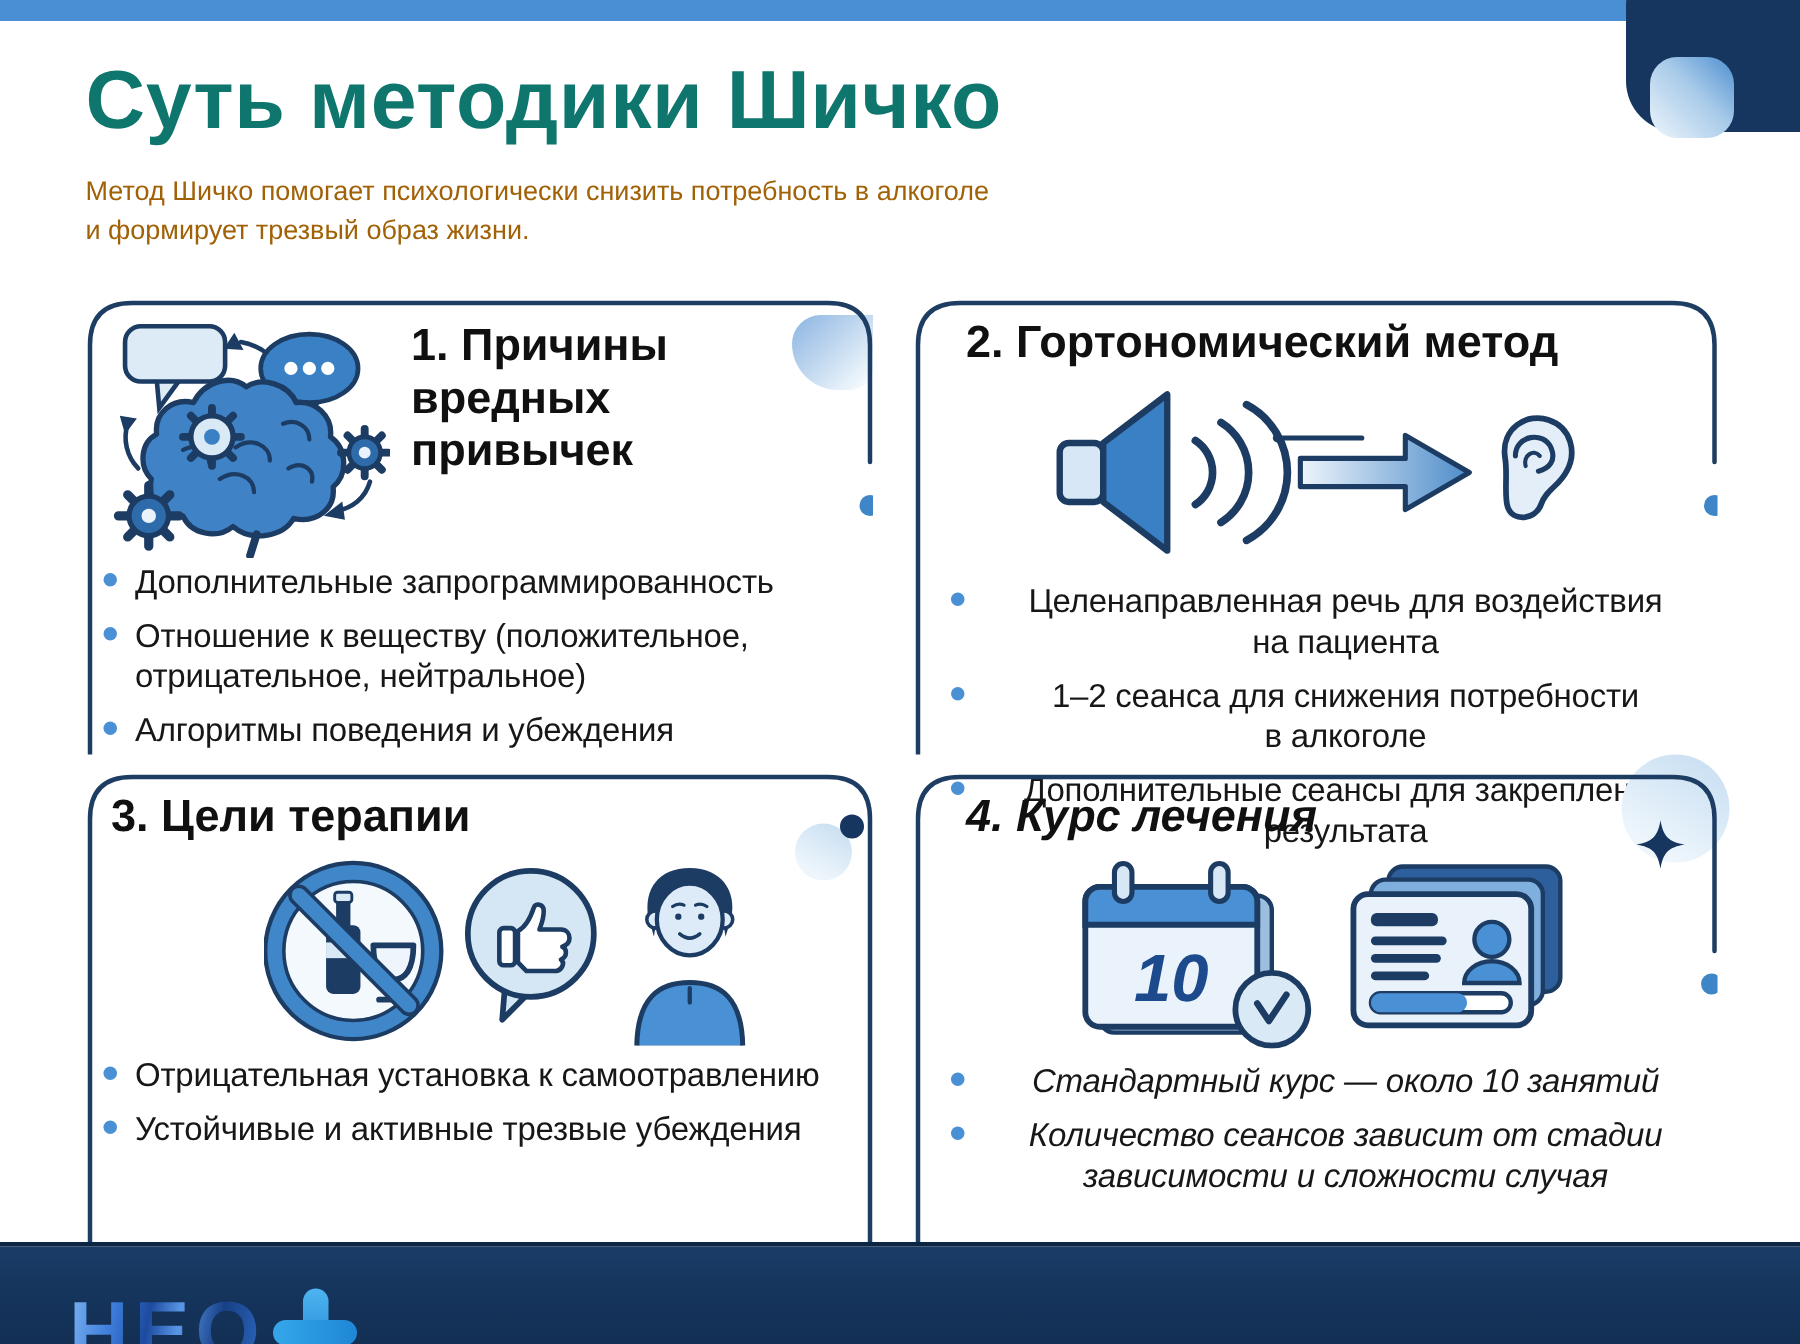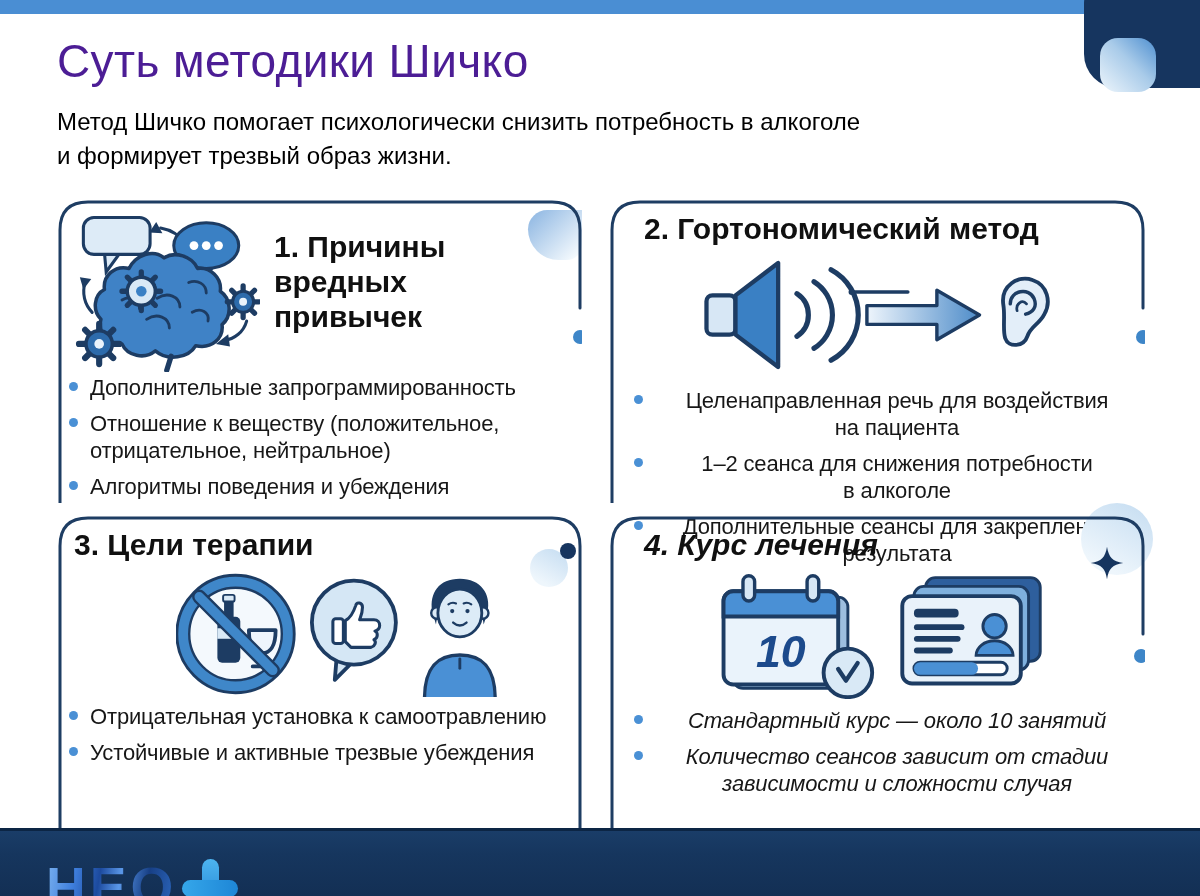--- a/index.html
+++ b/index.html
@@ -8,41 +8,41 @@
 
   
   .topbar{position:absolute;top:0;left:0;width:100%;height:14px;background:#4a8ed3;}
   .corner-blob{position:absolute;top:-30px;right:-36px;width:152px;height:118px;
                background:#16355f;border-radius:34px;}
   .corner-squircle{position:absolute;top:38px;right:44px;width:56px;height:54px;border-radius:18px;
                background:linear-gradient(225deg,#4e8fd0 0%,#a9cbe9 45%,#eef6fc 100%);}
 
   
   .header{position:absolute;left:57px;top:34px;}
-  h1{margin:0;font-size:46px;font-weight:400;color:#4c1d95;letter-spacing:.4px;}
-  .subtitle{margin-top:17px;font-size:24px;line-height:1.42;color:#000000;}
+  h1{margin:0;font-size:55px;font-weight:700;color:#0f766e;letter-spacing:.4px;}
+  .subtitle{margin-top:17px;font-size:18px;line-height:1.42;color:#a16207;}
   .subtitle span{display:block;}
 
   
   .card{position:absolute;}
   .card-border{position:absolute;left:0;top:0;z-index:3;pointer-events:none;}
   .card h2{margin:0;font-size:30px;font-weight:800;color:#101010;line-height:1.16;}
   ul{list-style:none;margin:0;padding:0;}
   li{position:relative;font-size:22px;line-height:1.23;letter-spacing:-.15px;
      padding-left:24px;margin-bottom:9px;color:#171717;}
   li::before{content:"";position:absolute;left:3px;top:8px;width:9px;height:9px;
      border-radius:50%;background:#4a90d5;}
 
   .card1{left:58px;top:200px;width:524px;height:303px;}
   .card2{left:610px;top:200px;width:535px;height:303px;}
   .card3{left:58px;top:516px;width:524px;height:312px;}
   .card4{left:610px;top:516px;width:535px;height:352px;font-style:italic;}
 
   .c1-top{display:flex;gap:14px;padding:14px 6px 0 12px;}
-  .c1-top h2{width:245px;margin-top:16px;}
+  .c1-top h2{width:245px;}
   .card1 ul,.card3 ul{margin-top:2px;padding:0 4px 0 8px;}
   .card2 h2,.card4 h2{padding:12px 0 0 34px;}
   .card2 ul,.card4 ul{margin-top:8px;padding:0 6px 0 21px;text-align:center;}
   .icon-row{display:block;}
 
   
   .petal{position:absolute;left:470px;top:10px;width:54px;height:50px;z-index:1;
          border-radius:20px 0 16px 32px;
          background:linear-gradient(135deg,#8ab4e1 0%,#f3f9fd 90%);}
   .decor-circle{position:absolute;border-radius:50%;z-index:1;

